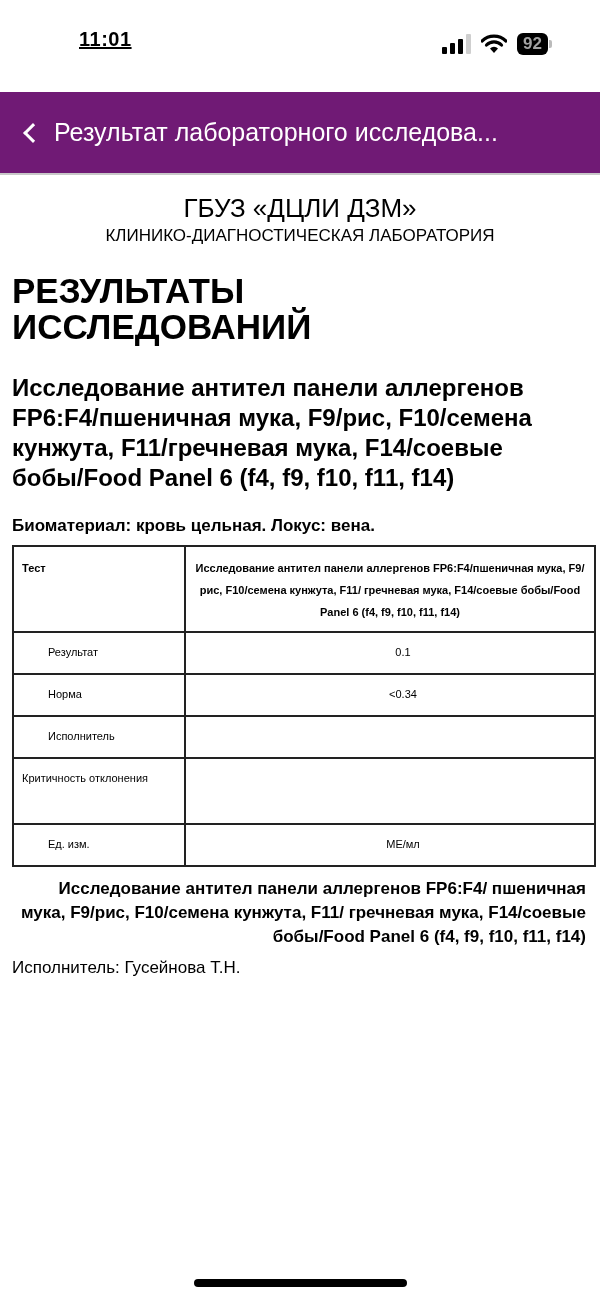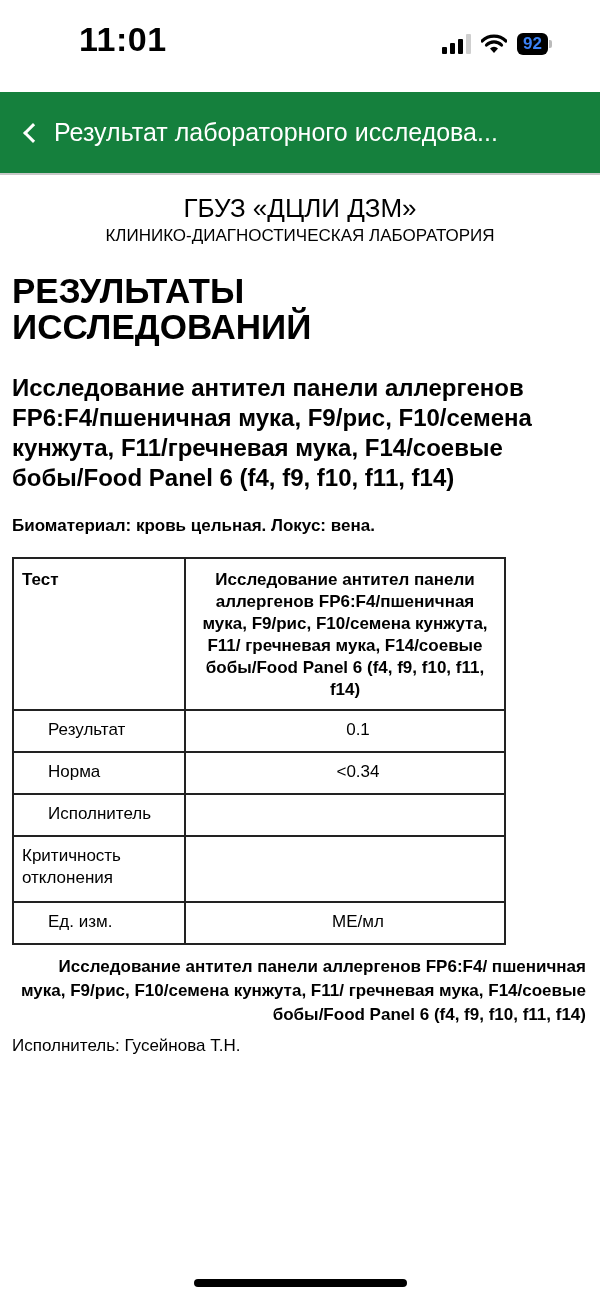--- a/index.html
+++ b/index.html
@@ -1,41 +1,41 @@
 <!DOCTYPE html>
 <html><head>
   <meta charset="utf-8">
   <style>
     * { box-sizing: border-box; margin: 0; padding: 0; }
     html, body { width: 600px; height: 1300px; background: #ffffff; overflow: hidden; }
     body { font-family: "Liberation Sans", sans-serif; color: #000; position: relative; }
 
     .status-bar { position: absolute; top: 0; left: 0; width: 600px; height: 92px; background: #fff; }
-    .status-time { position: absolute; left: 79px; top: 20px; font-size: 34px; font-weight: 700; letter-spacing: 0.5px; }
+    .status-time { position: absolute; left: 79px; top: 28px; font-size: 20px; font-weight: 700; letter-spacing: 0.5px; text-decoration: underline; }
     .status-icons { position: absolute; right: 48px; top: 33px; display: flex; align-items: center; gap: 10px; }
     .signal { display: flex; align-items: flex-end; gap: 3px; height: 20px; }
     .signal span { display: block; width: 5px; background: #000; border-radius: 1px; }
     .signal span.dim { background: #cfcfcf; }
     .battery { display: flex; align-items: center; }
-    .battery-body { background: #000; color: #3b82f6; font-weight: 700; font-size: 17px; border-radius: 6px; padding: 1px 6px; line-height: 20px; }
+    .battery-body { background: #000; color: #a3a3a3; font-weight: 700; font-size: 17px; border-radius: 6px; padding: 1px 6px; line-height: 20px; }
     .battery-cap { width: 3px; height: 8px; background: #bbb; border-radius: 0 2px 2px 0; margin-left: 1px; }
 
-    .nav-bar { position: absolute; top: 92px; left: 0; width: 600px; height: 83px; background: #15803d; border-bottom: 2px solid #c8c8c8; display: flex; align-items: center; }
+    .nav-bar { position: absolute; top: 92px; left: 0; width: 600px; height: 83px; background: #701a75; border-bottom: 2px solid #c8c8c8; display: flex; align-items: center; }
     .back-btn { display: flex; align-items: center; padding-left: 22px; cursor: pointer; }
     .back-chevron { width: 14px; height: 14px; border-left: 3px solid #fff; border-bottom: 3px solid #fff; transform: rotate(45deg); margin-right: 14px; margin-left: 4px; }
     .nav-title { color: #fff; font-size: 25px; white-space: nowrap; }
 
     .content { position: absolute; top: 175px; left: 0; width: 600px; padding: 0 12px; }
     .org-name { text-align: center; font-size: 26px; margin-top: 18px; line-height: 30px; }
     .org-sub { text-align: center; font-size: 17px; margin-top: 2px; line-height: 22px; }
     .doc-title { text-align: left; font-size: 35px; font-weight: 700; line-height: 36px; margin-top: 26px; }
     .study-title { font-size: 24px; font-weight: 700; line-height: 30px; margin-top: 28px; }
     .biomaterial { font-size: 17px; font-weight: 700; margin-top: 22px; line-height: 22px; }
 
-    table.results { width: 494px; border-collapse: collapse; margin-top: 20px; font-size: 17px; }
+    table.results { width: 584px; border-collapse: collapse; margin-top: 8px; font-size: 11px; }
     table.results td { border: 2px solid #222; vertical-align: top; padding: 8px 8px; line-height: 22px; }
     table.results td.label { width: 172px; }
     table.results td.value { text-align: center; }
     table.results tr.head td { font-weight: 700; padding-top: 10px; padding-bottom: 8px; }
     table.results tr.row td { height: 42px; padding-left: 34px; }
     table.results tr.row-tall td { height: 66px; }
 
     .footer-title { text-align: right; font-size: 17px; font-weight: 700; line-height: 24px; margin-top: 10px; padding: 0 2px; }
     .executor { font-size: 17px; margin-top: 8px; line-height: 22px; }
 

